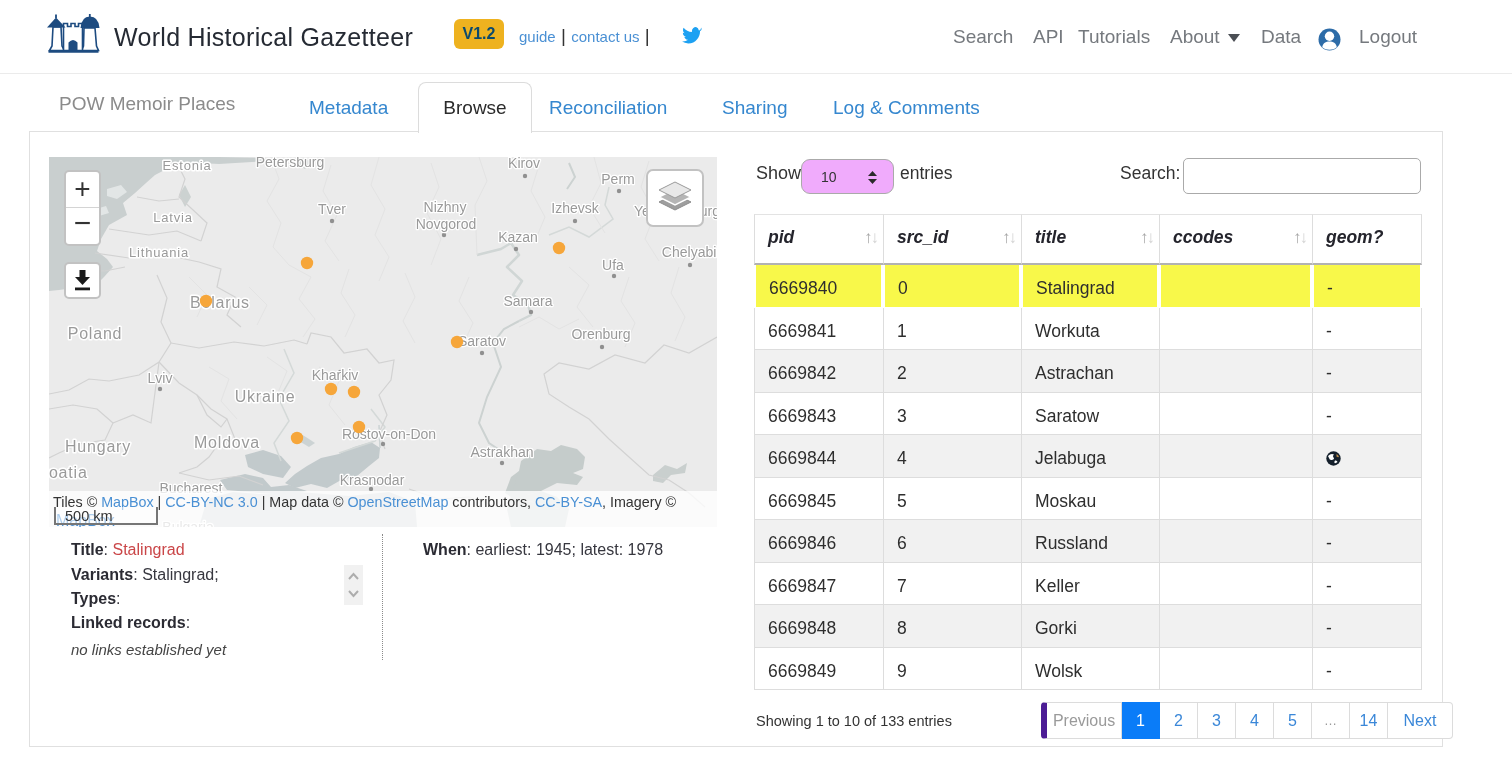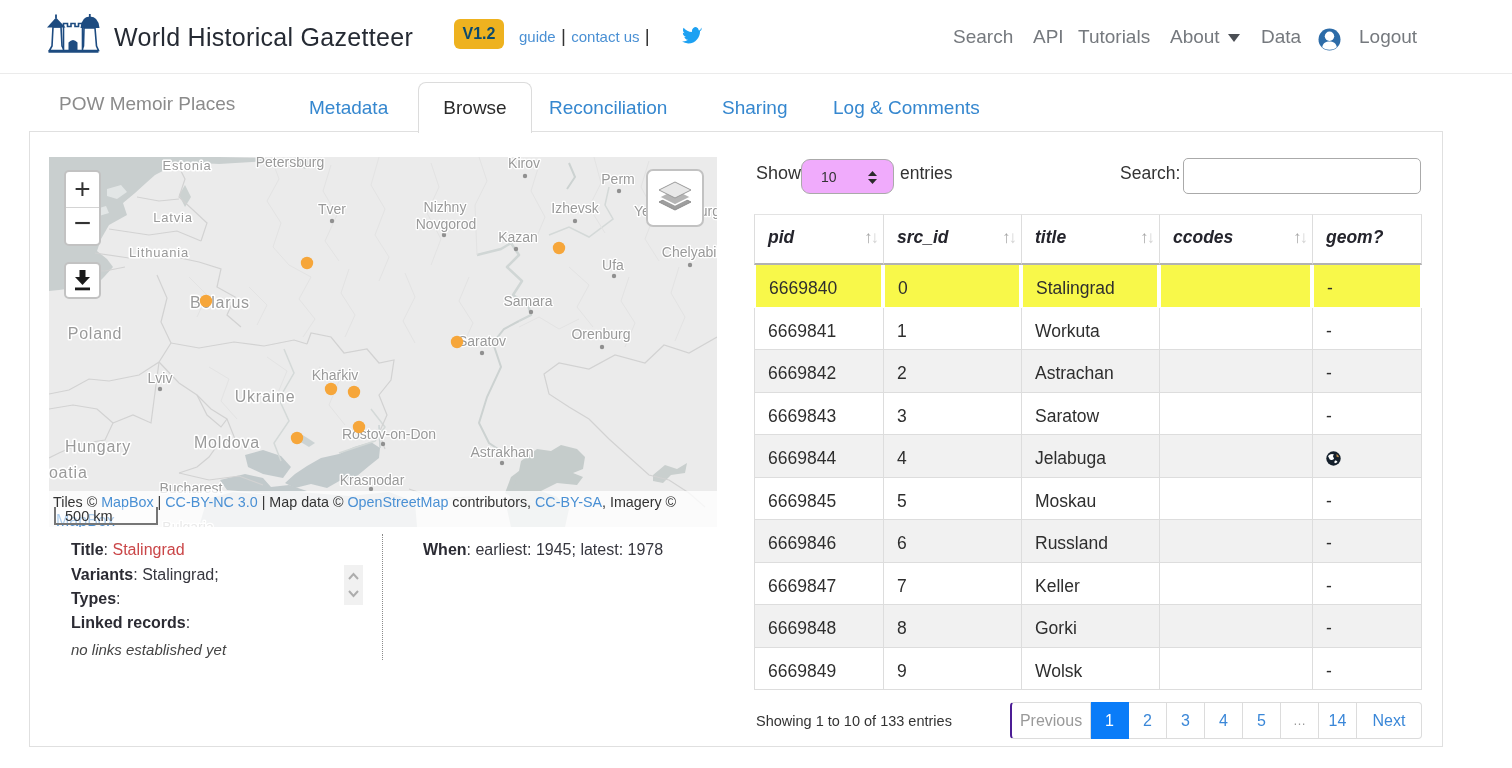--- a/index.html
+++ b/index.html
@@ -43,21 +43,21 @@
 #dt th:first-child { border-left:1px solid #ddd; }
 #dt td { padding:6px 0 0 13px; height:42.5px; border-left:1px solid #ddd; border-bottom:1px solid #ddd; background:#fff; }
 #dt td:last-child, #dt th:last-child { border-right:1px solid #ddd; }
 #dt tr.even td { background:#f1f1f1; }
 #dt tr.sel td { background:#f8f84a; border-left:2px solid #fff; border-right:2px solid #fff; border-bottom:1px solid #fff; }
 .sortic { position:absolute; right:6px; top:13px; font-size:17px; font-weight:normal; letter-spacing:-2px; }
 .sortic .u { color:#a6a6a6; } .sortic .d { color:#d3d3d3; }
 #showing { position:absolute; left:756px; top:713px; font-size:14.5px; color:#333; }
 #pager { position:absolute; left:1010px; top:702px; height:37px; display:flex; font-size:16px; }
 .pbtn { border:1px solid #dcdcdc; border-left:none; background:#fff; color:#3a87d8; display:flex; align-items:center; justify-content:center; }
-.pbtn.first { border-left:2px solid #4c1d95; border-radius:4px 0 0 4px; }
+.pbtn.first { border-left:6px solid #4c1d95; border-radius:4px 0 0 4px;margin-left:31px; }
 .pbtn.last { border-radius:0 4px 4px 0; }
 </style>
 </head>
 <body>
 
 <div id="nav">
   <svg class="abs" style="left:47px;top:14px" width="53" height="39" viewBox="0 0 53 39">
     <g stroke="#1d4b80" fill="#fff" stroke-width="1.6">
       <path d="M6,13 L14,13 L15,32 L17.5,36.5 L2.5,36.5 L5,32 Z"></path>
       <path d="M37,14 L48,14 L49.5,32 L51.5,36.5 L34.5,36.5 L36.5,32 Z"></path>

